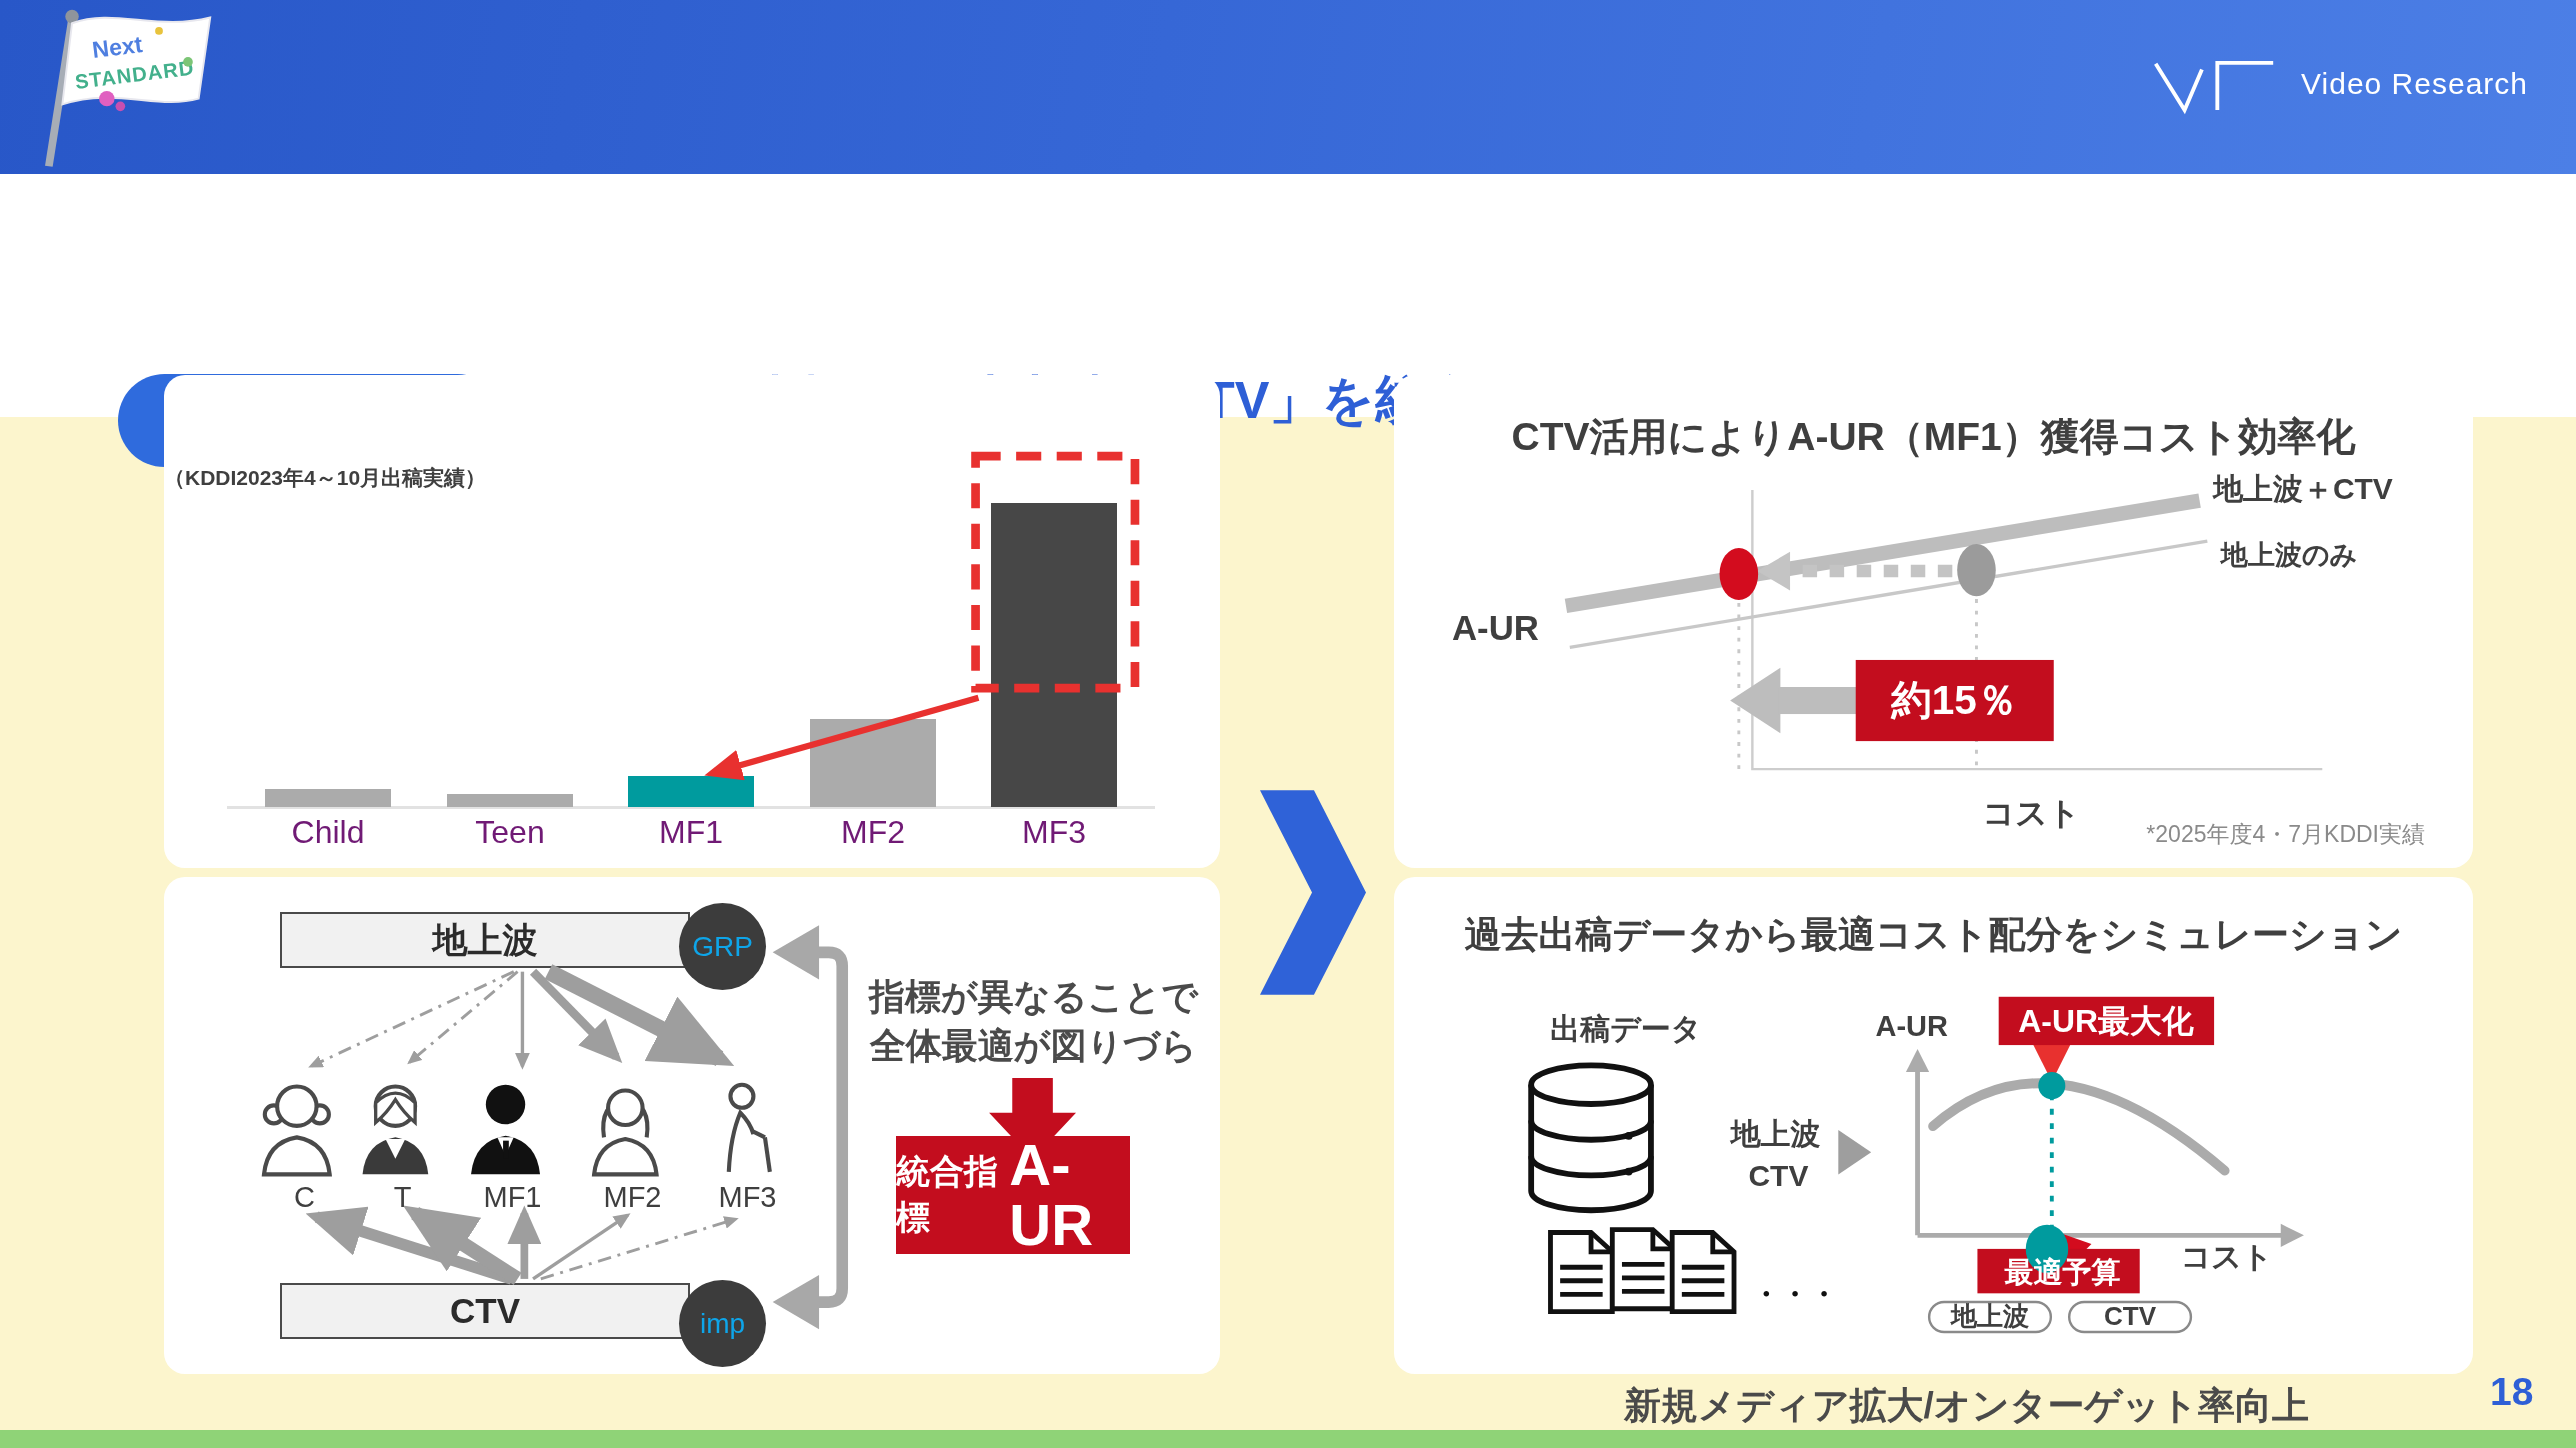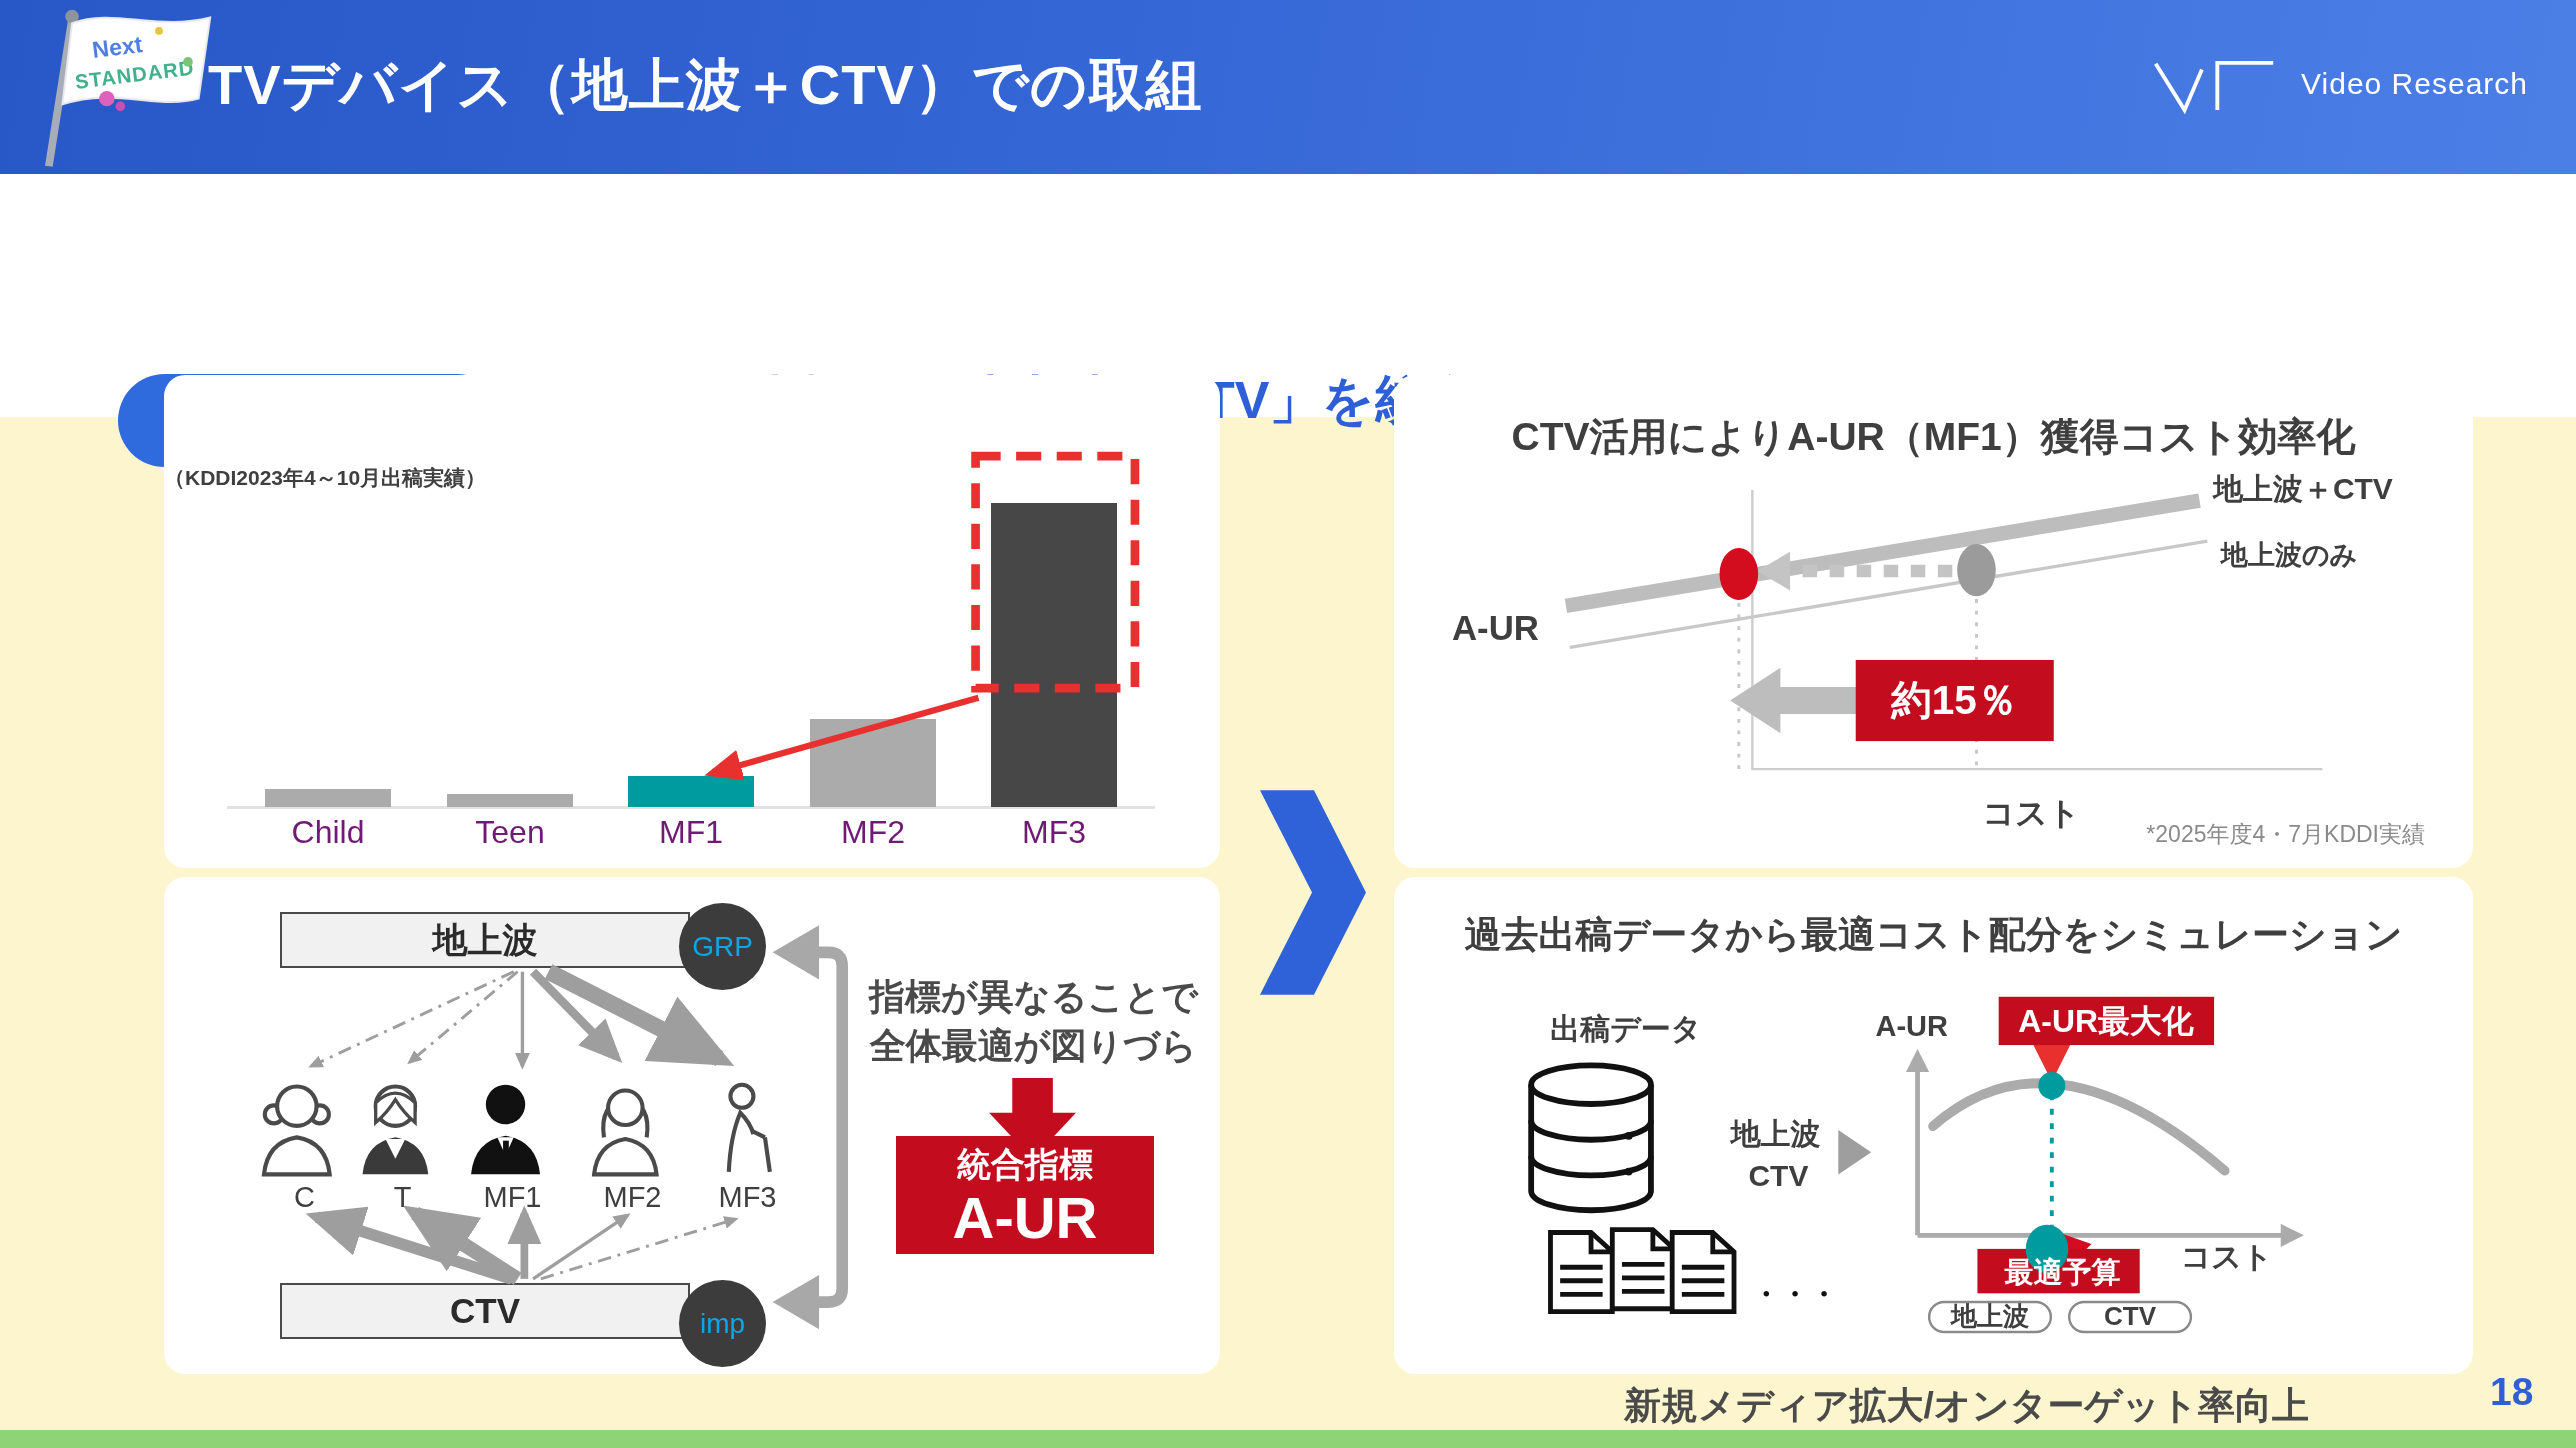--- a/index.html
+++ b/index.html
@@ -35,22 +35,22 @@
   .bc-label{position:absolute;bottom:0;width:182px;text-align:center;font-size:32px;color:#701a75;}
   .annot{position:absolute;inset:0;pointer-events:none;}
   
   .media-bar{position:absolute;left:116px;width:410px;height:56px;background:#F1F1F1;border:2.9px solid #4A4A4A;
              box-sizing:border-box;display:flex;align-items:center;justify-content:center;font-size:35px;font-weight:bold;color:#2B2B2B;}
   .media-badge{position:absolute;left:515px;width:87px;height:87px;border-radius:50%;background:#3C3C3C;color:#0ea5e9;
              display:flex;align-items:center;justify-content:center;font-size:28px;}
   .seg-label{position:absolute;top:304px;width:97px;text-align:center;font-size:29px;color:#3F3F3F;}
   .problem-text{position:absolute;left:691px;top:95px;width:357px;text-align:center;
                 font-size:36px;line-height:49px;font-weight:bold;color:#4A4A4A;}
-  .solution-box{position:absolute;left:732px;top:259px;width:258px;height:118px;background:#C30D1E;color:#FFF;
-                display:flex;flex-direction:column;align-items:center;justify-content:center;}
+  .solution-box{position:absolute;left:732px;top:259px;width:234px;height:118px;background:#C30D1E;color:#FFF;
+                display:flex;align-items:center;justify-content:center;}
   .solution-label{font-size:34px;font-weight:bold;}
   .solution-metric{font-size:58px;font-weight:bold;line-height:60px;}
   .overlay{position:absolute;inset:0;}
   
   .footer-note{position:absolute;left:1594px;top:1381px;width:715px;text-align:right;font-size:37px;font-weight:bold;color:#4A4A4A;}
   .page-num{position:absolute;left:2490px;top:1370px;font-size:39px;font-weight:bold;color:#2E5FD6;}
   .bottom-bar{position:absolute;left:0;bottom:0;width:2576px;height:19.3px;background:#8FD377;}
   .footnote{position:absolute;right:48px;top:444px;font-size:23px;color:#8A8A8A;}
 </style>
 </head>
@@ -63,21 +63,20 @@
       <line x1="38" y1="170" x2="62" y2="18" stroke="#A7ADB6" stroke-width="8"></line>
       <circle cx="62" cy="15" r="7" fill="#8E949C"></circle>
       <path d="M62 22 C105 6 150 30 205 16 L193 100 C150 112 108 88 52 106 Z" fill="#FFFFFF" stroke="#E7E7EE" stroke-width="2"></path>
       <text x="84" y="58" font-size="24" font-weight="bold" fill="#4F7FE0" transform="rotate(-7 84 58)">Next</text>
       <text x="66" y="90" font-size="21" font-weight="bold" fill="#43B08C" letter-spacing="1" transform="rotate(-7 66 90)">STANDARD</text>
       <circle cx="98" cy="100" r="8" fill="#E060C0"></circle>
       <circle cx="112" cy="108" r="5" fill="#C94FB0"></circle>
       <circle cx="182" cy="62" r="5" fill="#7CC576"></circle>
       <circle cx="152" cy="30" r="4" fill="#E8C33C"></circle>
     </svg>
-    <div class="header-title">TVデバイス（地上波＋CTV）での取組</div>
     <div class="vr-logo">
       <svg width="130" height="68" viewBox="0 0 135 70">
         <polyline points="8,14 38,62 56,20" fill="none" stroke="#FFFFFF" stroke-width="4"></polyline>
         <polyline points="72,62 72,13 130,13" fill="none" stroke="#FFFFFF" stroke-width="4"></polyline>
       </svg>
       <span class="vr-logo-text">Video Research</span>
     </div>
   </div>
 
   <div class="lead-band">

